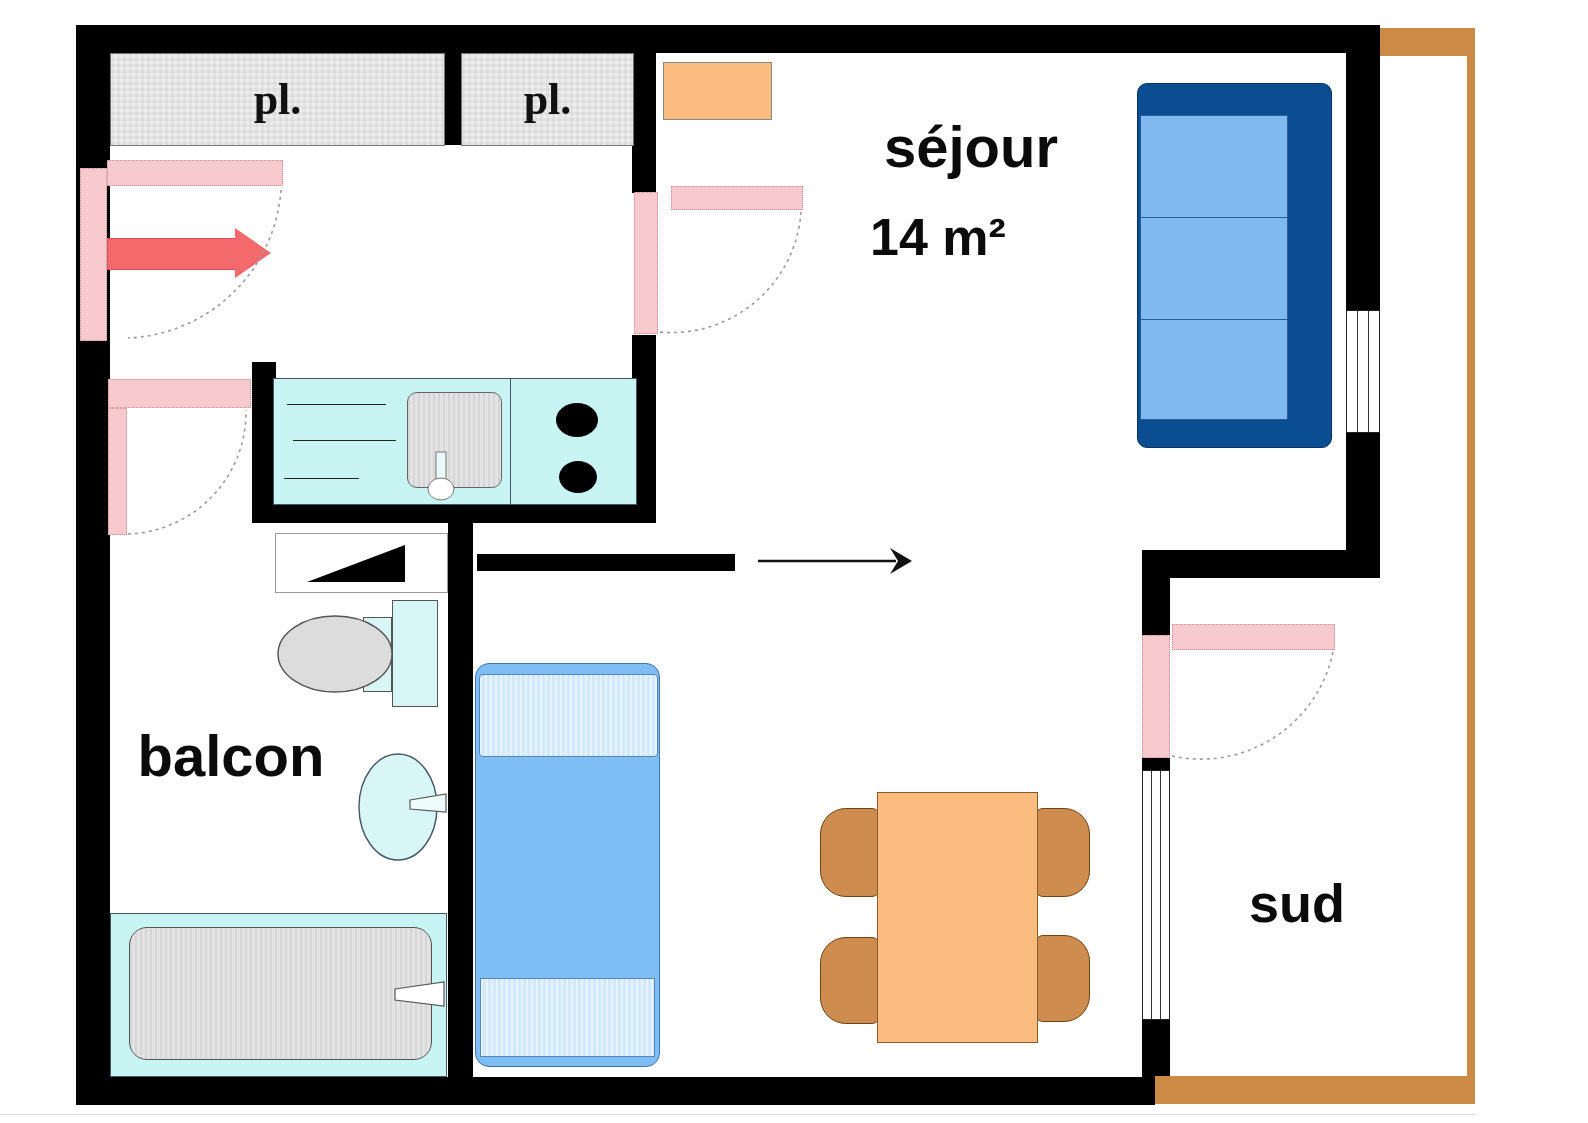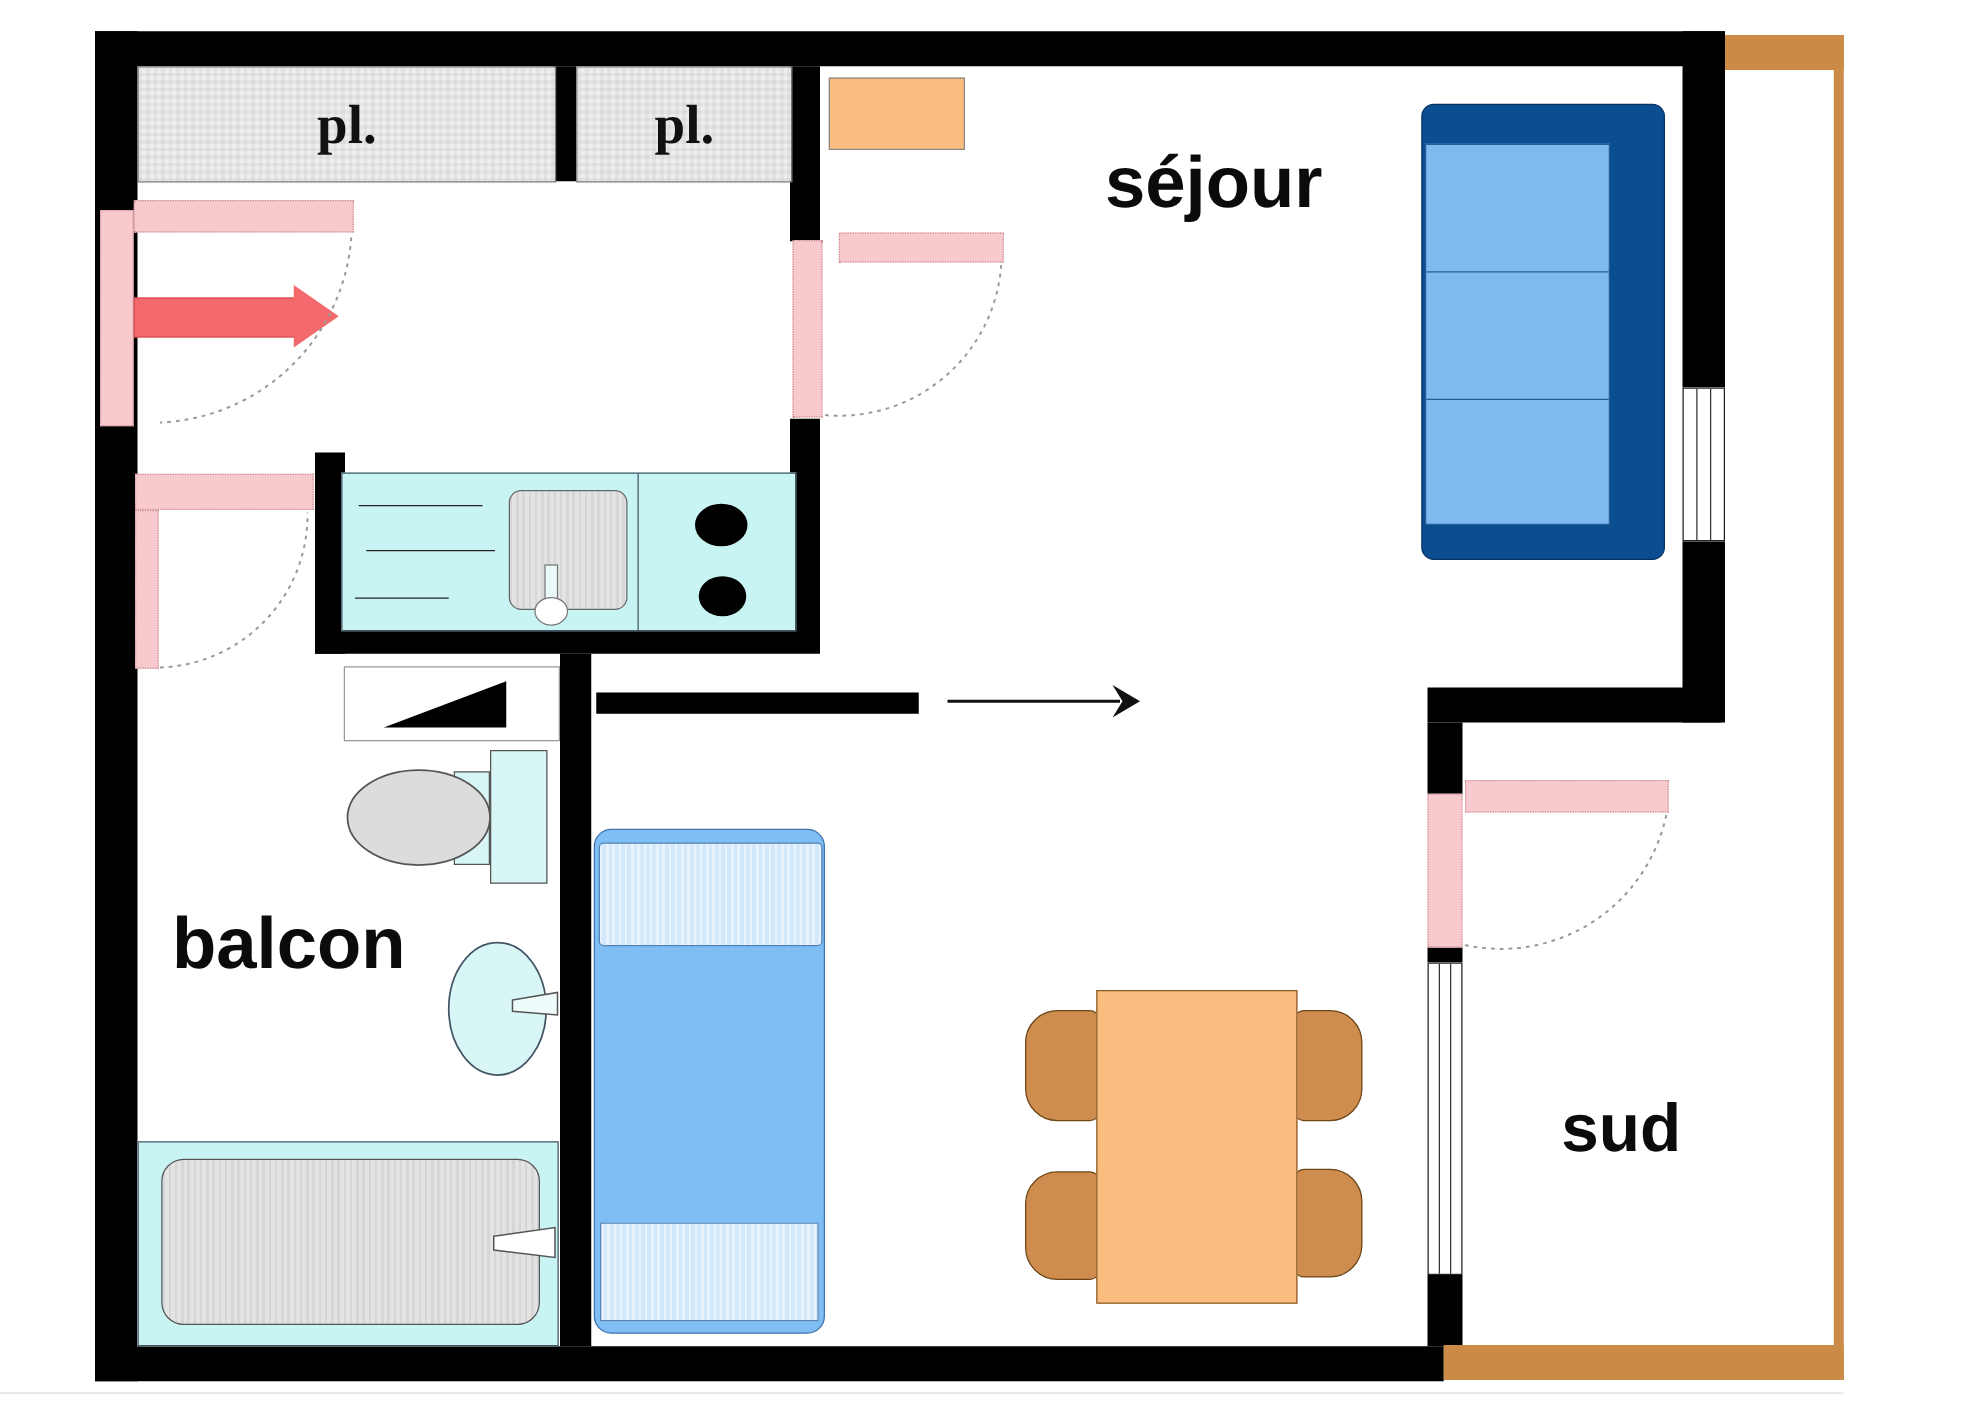--- a/index.html
+++ b/index.html
@@ -150,17 +150,18 @@
 
     <ellipse cx="335" cy="654" rx="57" ry="38" fill="#dcdcdc" stroke="#555" stroke-width="1.4"></ellipse>
 
     <ellipse cx="398" cy="807" rx="39" ry="53" fill="#d8f6f6" stroke="#456" stroke-width="1.4"></ellipse>
     <polygon points="410,800 446,794 446,812 410,809" fill="#eefcfc" stroke="#555" stroke-width="1.2"></polygon>
 
     <polygon points="395,989 444,982 444,1006 395,1000" fill="#ffffff" stroke="#555" stroke-width="1.2"></polygon>
   </svg>
 
   <div class="room-label" style="left:947px;top:146px;font-size:58px;margin-left:24px;">séjour</div>
+  <div class="room-label" style="left:938px;top:237px;font-size:52px;">14 m²</div>
   <div class="room-label" style="left:231px;top:755px;font-size:58px;">balcon</div>
   <div class="room-label" style="left:1297px;top:903px;font-size:54px;">sud</div>
 
   <div class="baseline" style="top:1114px;"></div>
 </div>
 
 </body></html>

